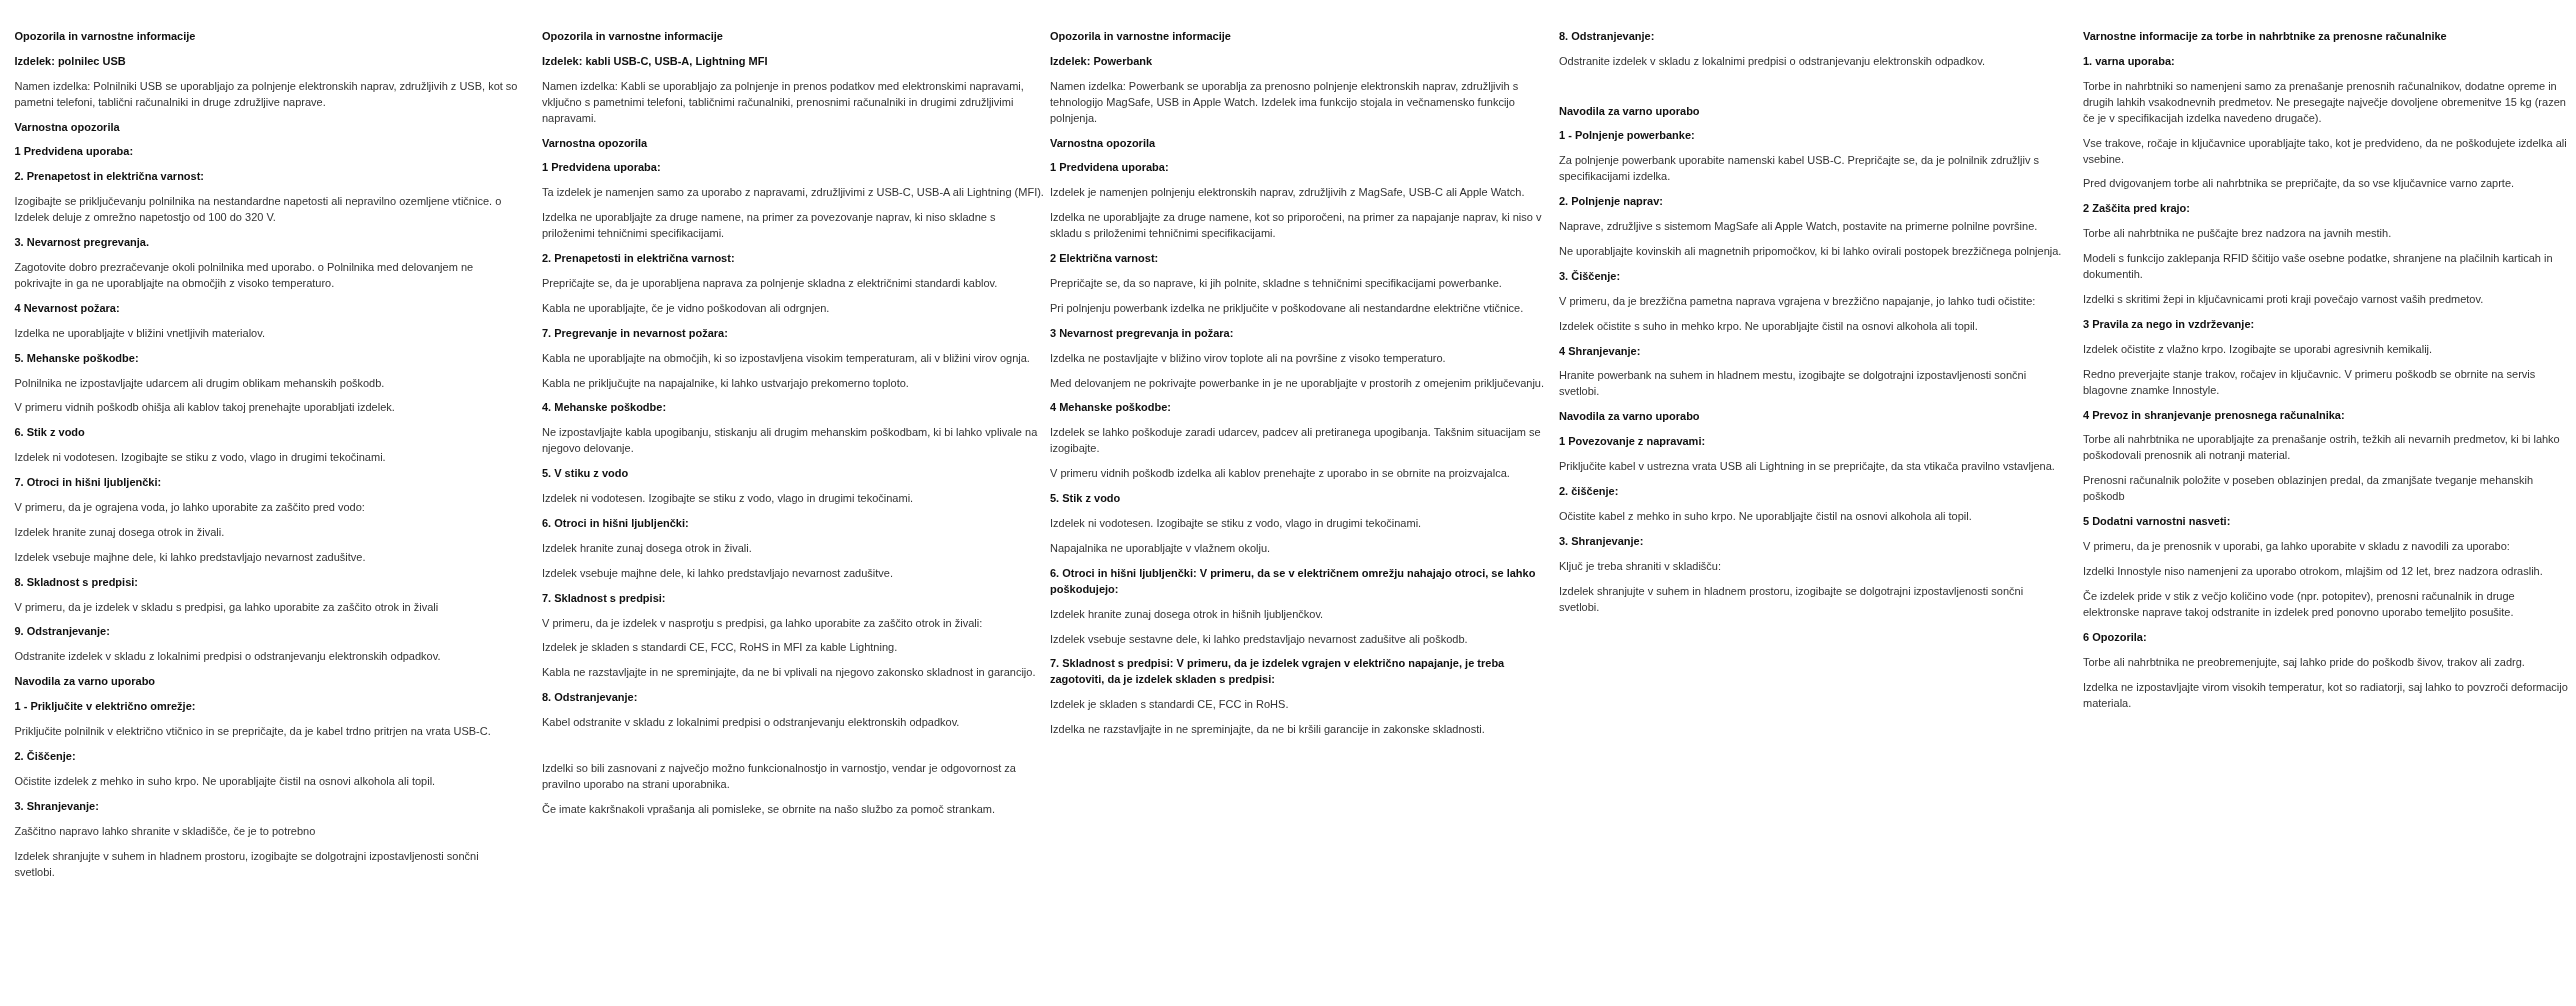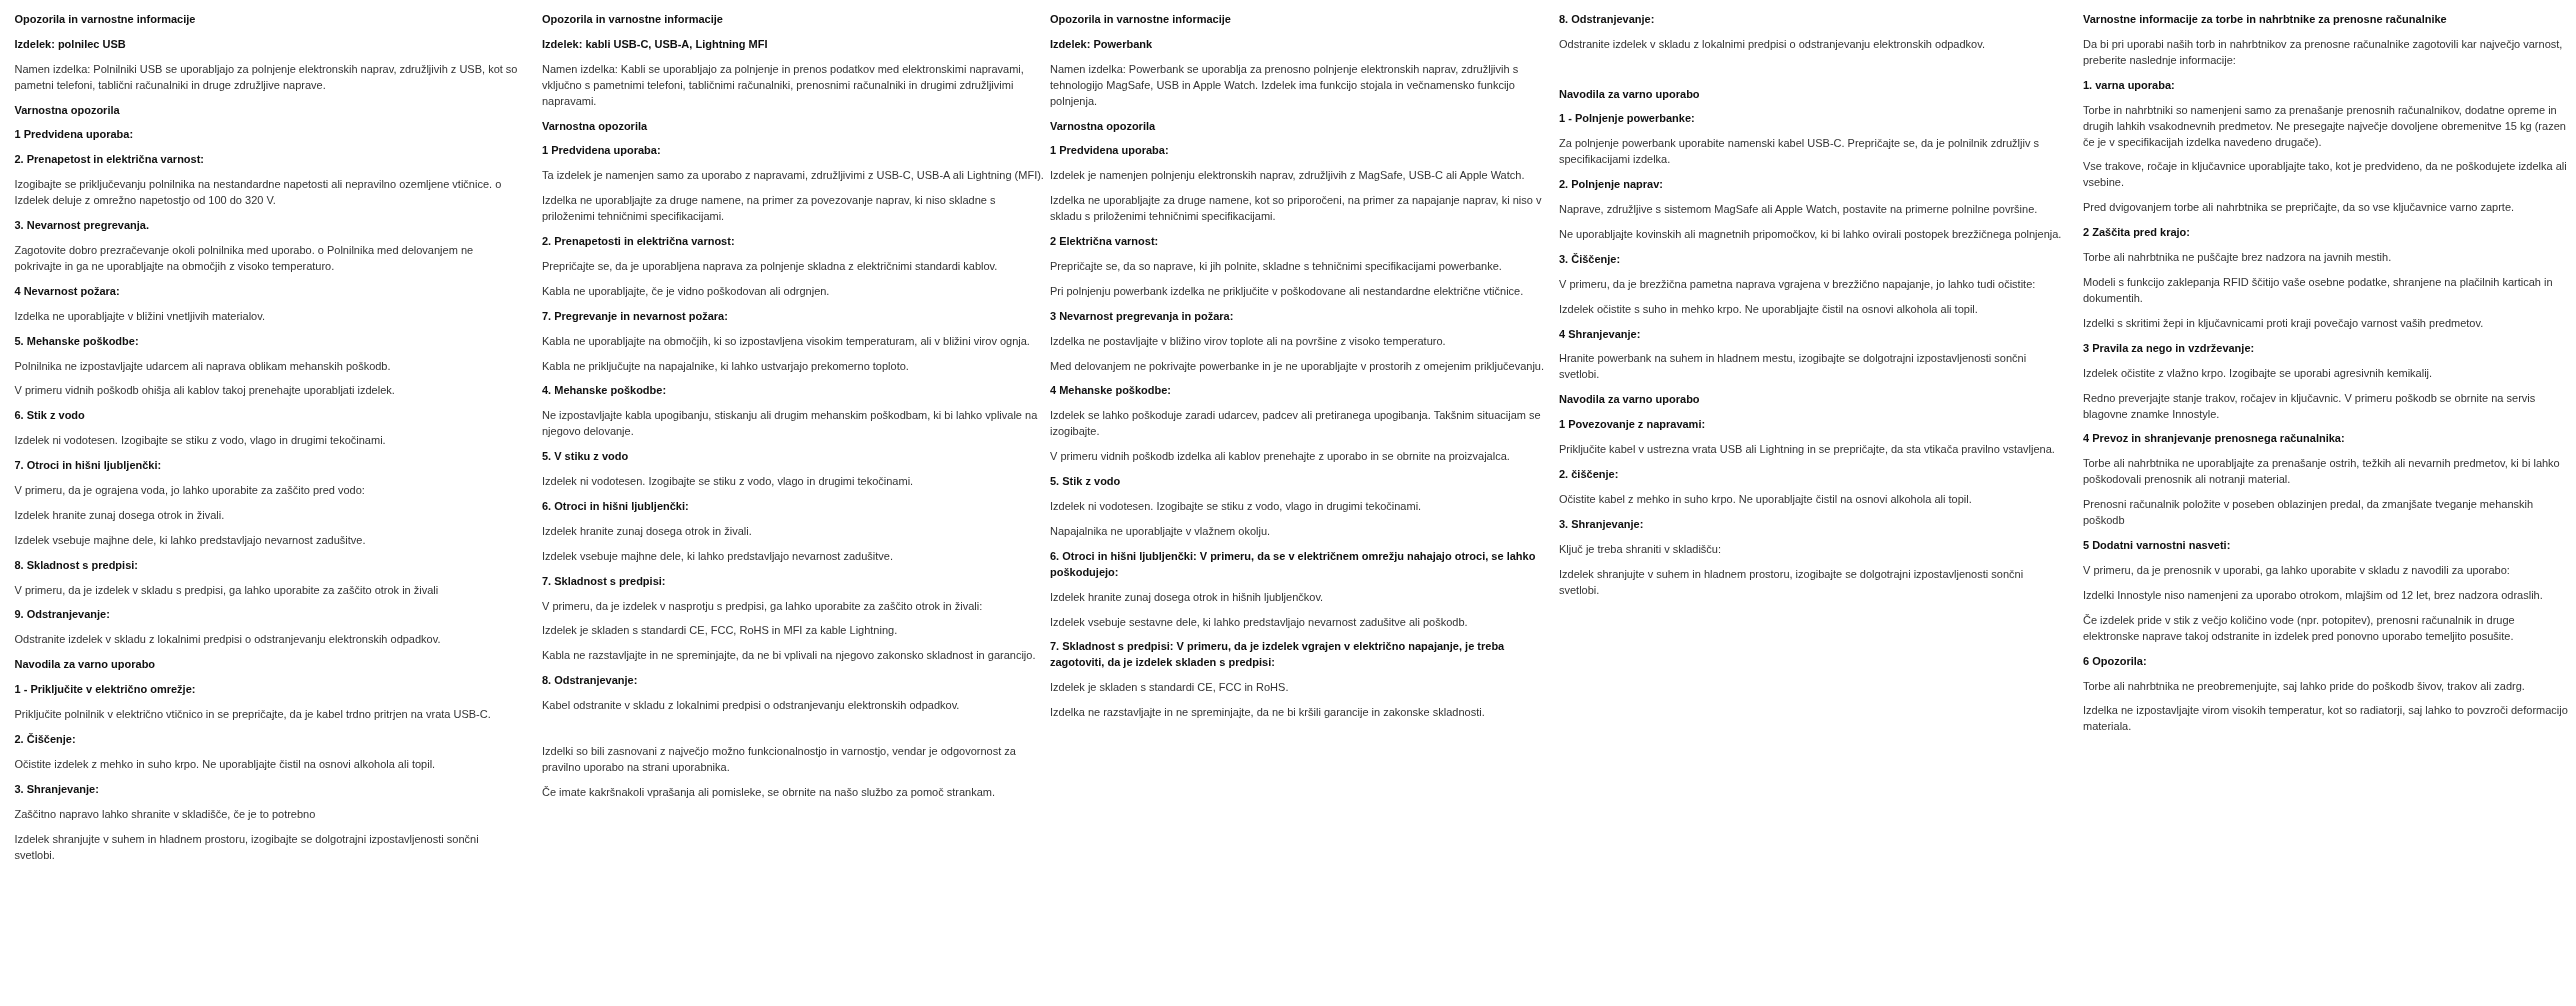--- a/index.html
+++ b/index.html
@@ -7,21 +7,21 @@
     position:relative;
     width:2576px;height:1006px;
     background:#ffffff;
     overflow:hidden;
     font-family:"Liberation Sans",sans-serif;
     font-size:11px;
     line-height:16px;
     color:#333333;
     -webkit-font-smoothing:antialiased;
   }
-  .col{position:absolute;top:2px;}
+  .col{position:absolute;top:19px;}
   .h{font-weight:700;color:#101010;margin:8.9px 0;}
   .p{margin:8.9px 0;}
   .gap{margin:0;}
 </style>
 </head>
 <body>
 
 <div id="page">
     <div class="col" style="left: 14.5px; width: 503px;">
       <div class="h">Opozorila in varnostne informacije</div>
@@ -29,21 +29,21 @@
       <div class="p">Namen izdelka: Polnilniki USB se uporabljajo za polnjenje elektronskih naprav, združljivih z USB, kot so pametni telefoni, tablični računalniki in druge združljive naprave.</div>
       <div class="h">Varnostna opozorila</div>
       <div class="h">1 Predvidena uporaba:</div>
       <div class="h">2. Prenapetost in električna varnost:</div>
       <div class="p">Izogibajte se priključevanju polnilnika na nestandardne napetosti ali nepravilno ozemljene vtičnice. o Izdelek deluje z omrežno napetostjo od 100 do 320 V.</div>
       <div class="h">3. Nevarnost pregrevanja.</div>
       <div class="p">Zagotovite dobro prezračevanje okoli polnilnika med uporabo. o Polnilnika med delovanjem ne pokrivajte in ga ne uporabljajte na območjih z visoko temperaturo.</div>
       <div class="h">4 Nevarnost požara:</div>
       <div class="p">Izdelka ne uporabljajte v bližini vnetljivih materialov.</div>
       <div class="h">5. Mehanske poškodbe:</div>
-      <div class="p">Polnilnika ne izpostavljajte udarcem ali naprava oblikam mehanskih poškodb.</div>
+      <div class="p">Polnilnika ne izpostavljajte udarcem ali drugim oblikam mehanskih poškodb.</div>
       <div class="p">V primeru vidnih poškodb ohišja ali kablov takoj prenehajte uporabljati izdelek.</div>
       <div class="h">6. Stik z vodo</div>
       <div class="p">Izdelek ni vodotesen. Izogibajte se stiku z vodo, vlago in drugimi tekočinami.</div>
       <div class="h">7. Otroci in hišni ljubljenčki:</div>
       <div class="p">V primeru, da je ograjena voda, jo lahko uporabite za zaščito pred vodo:</div>
       <div class="p">Izdelek hranite zunaj dosega otrok in živali.</div>
       <div class="p">Izdelek vsebuje majhne dele, ki lahko predstavljajo nevarnost zadušitve.</div>
       <div class="h">8. Skladnost s predpisi:</div>
       <div class="p">V primeru, da je izdelek v skladu s predpisi, ga lahko uporabite za zaščito otrok in živali</div>
       <div class="h">9. Odstranjevanje:</div>
@@ -136,21 +136,20 @@
       <div class="h">1 Povezovanje z napravami:</div>
       <div class="p">Priključite kabel v ustrezna vrata USB ali Lightning in se prepričajte, da sta vtikača pravilno vstavljena.</div>
       <div class="h">2. čiščenje:</div>
       <div class="p">Očistite kabel z mehko in suho krpo. Ne uporabljajte čistil na osnovi alkohola ali topil.</div>
       <div class="h">3. Shranjevanje:</div>
       <div class="p">Ključ je treba shraniti v skladišču:</div>
       <div class="p">Izdelek shranjujte v suhem in hladnem prostoru, izogibajte se dolgotrajni izpostavljenosti sončni svetlobi.</div>
     </div>
     <div class="col" style="left: 2083px; width: 487px;">
       <div class="h">Varnostne informacije za torbe in nahrbtnike za prenosne računalnike</div>
-      <div class="p">Da bi pri uporabi naših torb in nahrbtnikov za prenosne računalnike zagotovili kar največjo varnost, preberite naslednje informacije:</div>
       <div class="h">1. varna uporaba:</div>
       <div class="p">Torbe in nahrbtniki so namenjeni samo za prenašanje prenosnih računalnikov, dodatne opreme in drugih lahkih vsakodnevnih predmetov. Ne presegajte največje dovoljene obremenitve 15 kg (razen če je v specifikacijah izdelka navedeno drugače).</div>
       <div class="p">Vse trakove, ročaje in ključavnice uporabljajte tako, kot je predvideno, da ne poškodujete izdelka ali vsebine.</div>
       <div class="p">Pred dvigovanjem torbe ali nahrbtnika se prepričajte, da so vse ključavnice varno zaprte.</div>
       <div class="h">2 Zaščita pred krajo:</div>
       <div class="p">Torbe ali nahrbtnika ne puščajte brez nadzora na javnih mestih.</div>
       <div class="p">Modeli s funkcijo zaklepanja RFID ščitijo vaše osebne podatke, shranjene na plačilnih karticah in dokumentih.</div>
       <div class="p">Izdelki s skritimi žepi in ključavnicami proti kraji povečajo varnost vaših predmetov.</div>
       <div class="h">3 Pravila za nego in vzdrževanje:</div>
       <div class="p">Izdelek očistite z vlažno krpo. Izogibajte se uporabi agresivnih kemikalij.</div>

